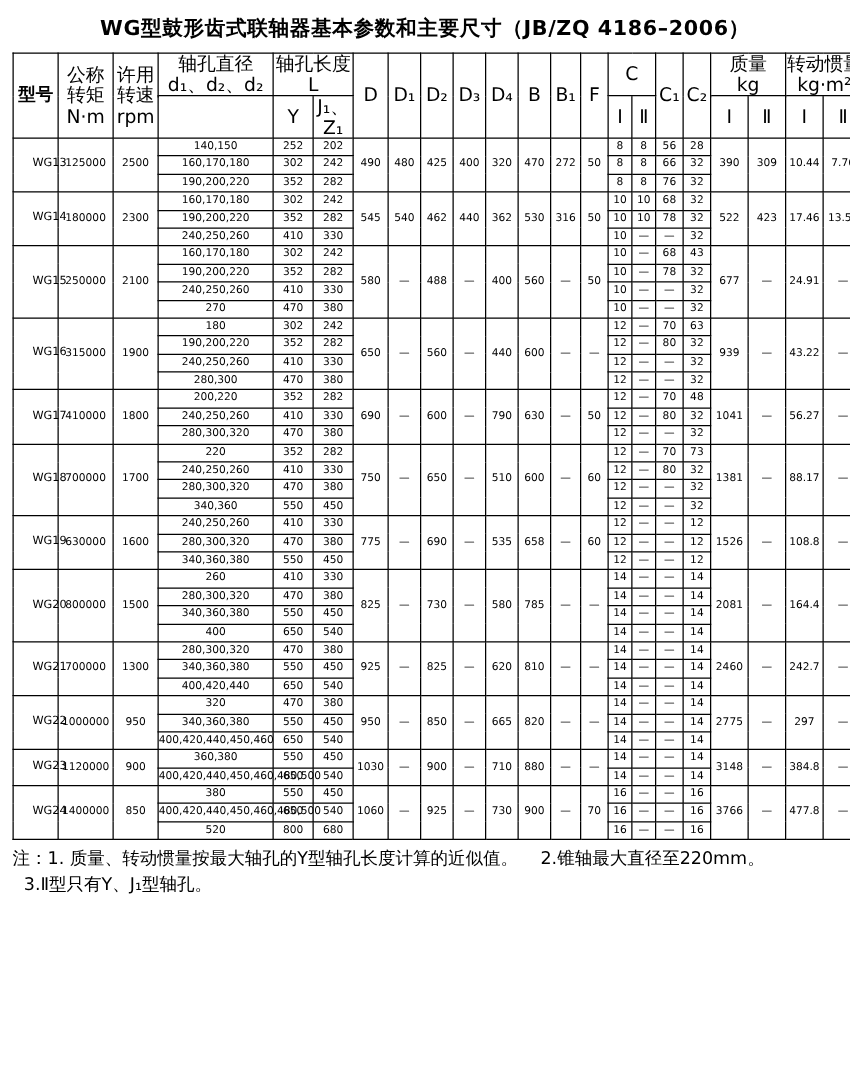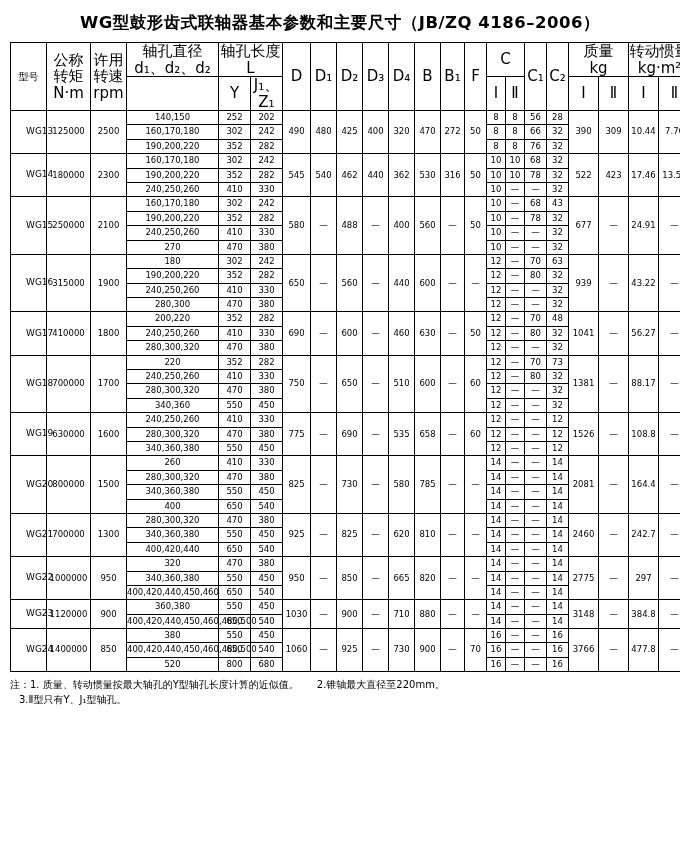--- a/index.html
+++ b/index.html
@@ -42,36 +42,37 @@
     vertical-align: middle;
     padding: 0;
     line-height: 1.1;
     font-weight: normal;
   }
   thead td {
     font-size: 15px;
     padding: 1px 0;
   }
   thead td.hd-big {
-    font-size: 10px;
+    font-size: 14px;
+    font-weight: bold;
   }
   tbody td {
     height: 13.4px;
     font-size: 8.5px;
   }
   tbody td.model {
     font-size: 9px;
     padding-left: 15px;
   }
   .grp-top td {
     border-top: 1px solid #000;
   }
   .notes {
     margin-top: 5px;
-    font-size: 10px;
+    font-size: 14px;
     font-family: "DejaVu Sans", sans-serif;
     line-height: 1.5;
   }
   .notes span.n2 {
     margin-left: 18px;
   }
   .notes .line2 {
     margin-left: 9px;
   }
 </style>
@@ -352,21 +353,21 @@
           <td rowspan="3" class="model">WG17</td>
           <td rowspan="3">410000</td>
           <td rowspan="3">1800</td>
           <td>200,220</td>
           <td>352</td>
           <td>282</td>
           <td rowspan="3">690</td>
           <td rowspan="3">—</td>
           <td rowspan="3">600</td>
           <td rowspan="3">—</td>
-          <td rowspan="3">460</td>
+          <td rowspan="3">790</td>
           <td rowspan="3">630</td>
           <td rowspan="3">—</td>
           <td rowspan="3">50</td>
           <td>12</td>
           <td>—</td>
           <td>70</td>
           <td>48</td>
           <td rowspan="3">1041</td>
           <td rowspan="3">—</td>
           <td rowspan="3">56.27</td>

